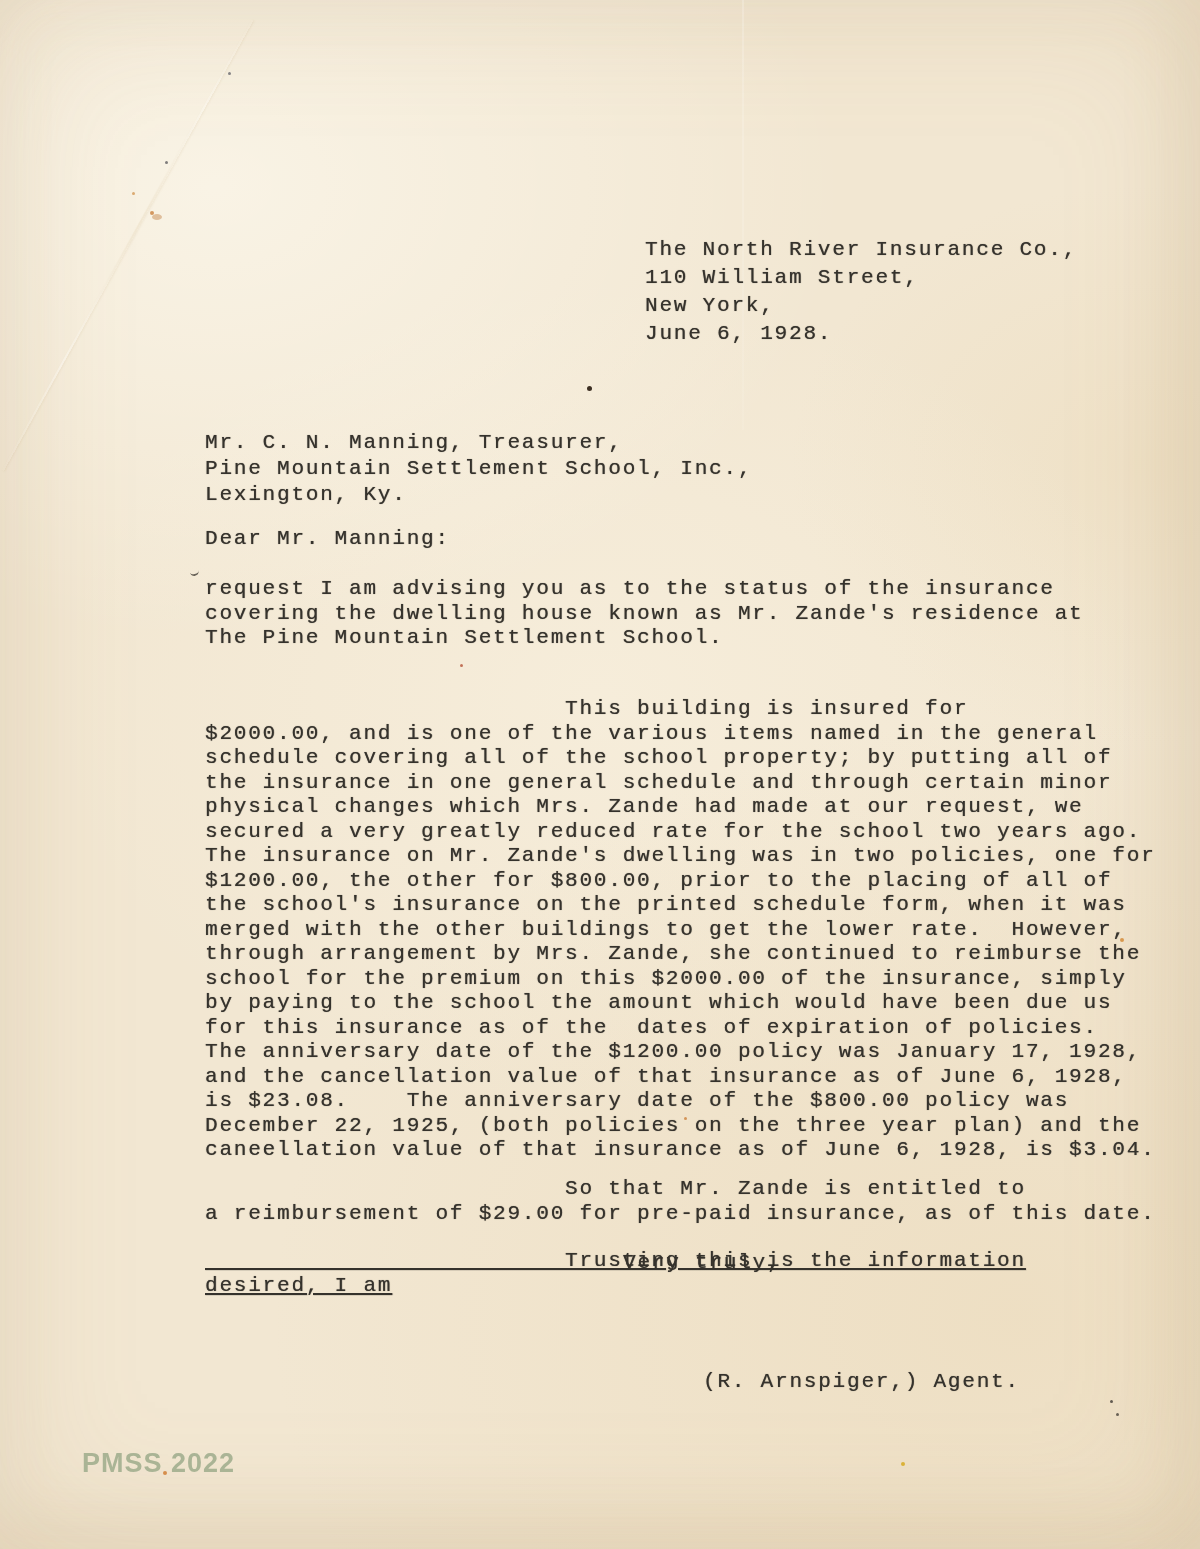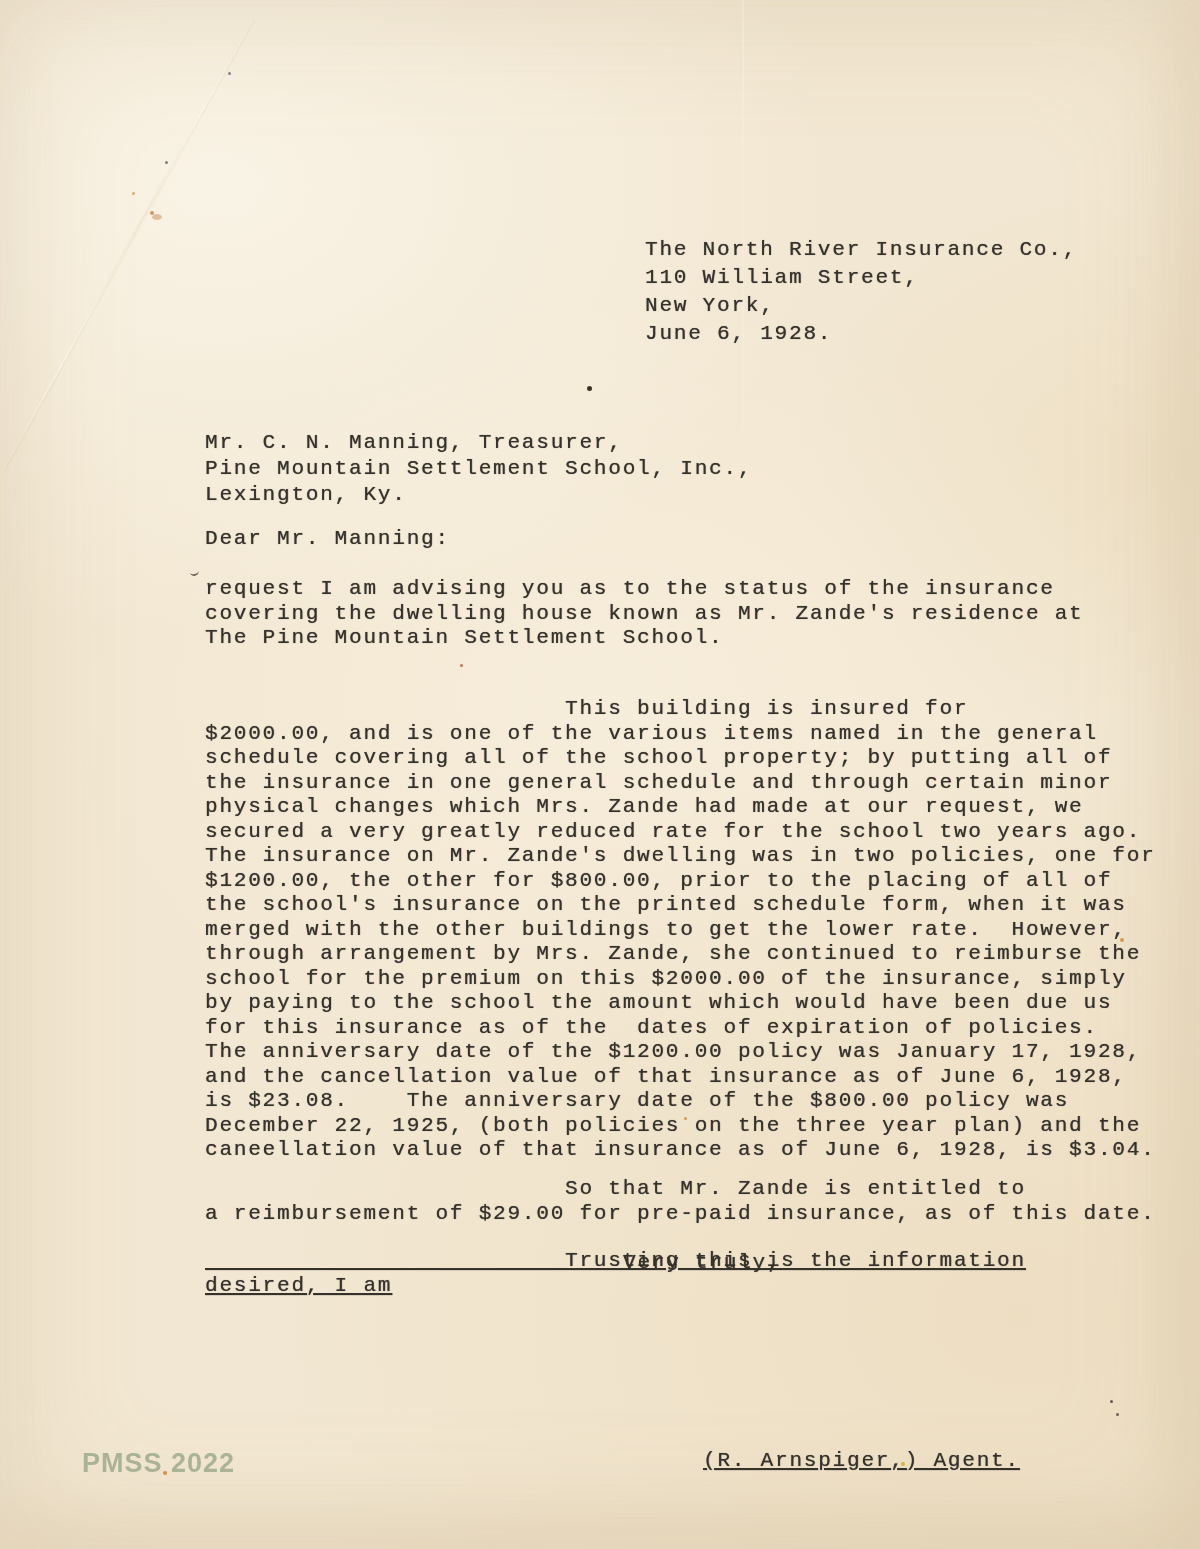--- a/index.html
+++ b/index.html
@@ -38,21 +38,21 @@
     text-shadow:0 0 1px rgba(53,50,44,.55), 0.4px 0.4px 0.6px rgba(53,50,44,.35);
   }
   .sender{left:645px;top:236px;line-height:28px;}
   .recipient{left:205px;top:430px;line-height:26px;}
   .salutation{left:205px;top:527px;}
   .para1{left:205px;top:577px;}
   .para2{left:205px;top:697px;}
   .para3{left:205px;top:1177px;}
   .para4{left:205px;top:1249px;text-decoration:underline;}
   .closing{left:623px;top:1251px;}
-  .signature{left:703px;top:1449px;text-decoration:underline;}
+  .signature{left:703px;top:1370px;}
 
   .watermark{
     position:absolute;
     left:58px;top:1448px;
     font-family:"Liberation Sans","DejaVu Sans",sans-serif;
     font-size:27px;
     font-weight:bold;
     letter-spacing:1px;
     color:var(--watermark);
     opacity:.85;

